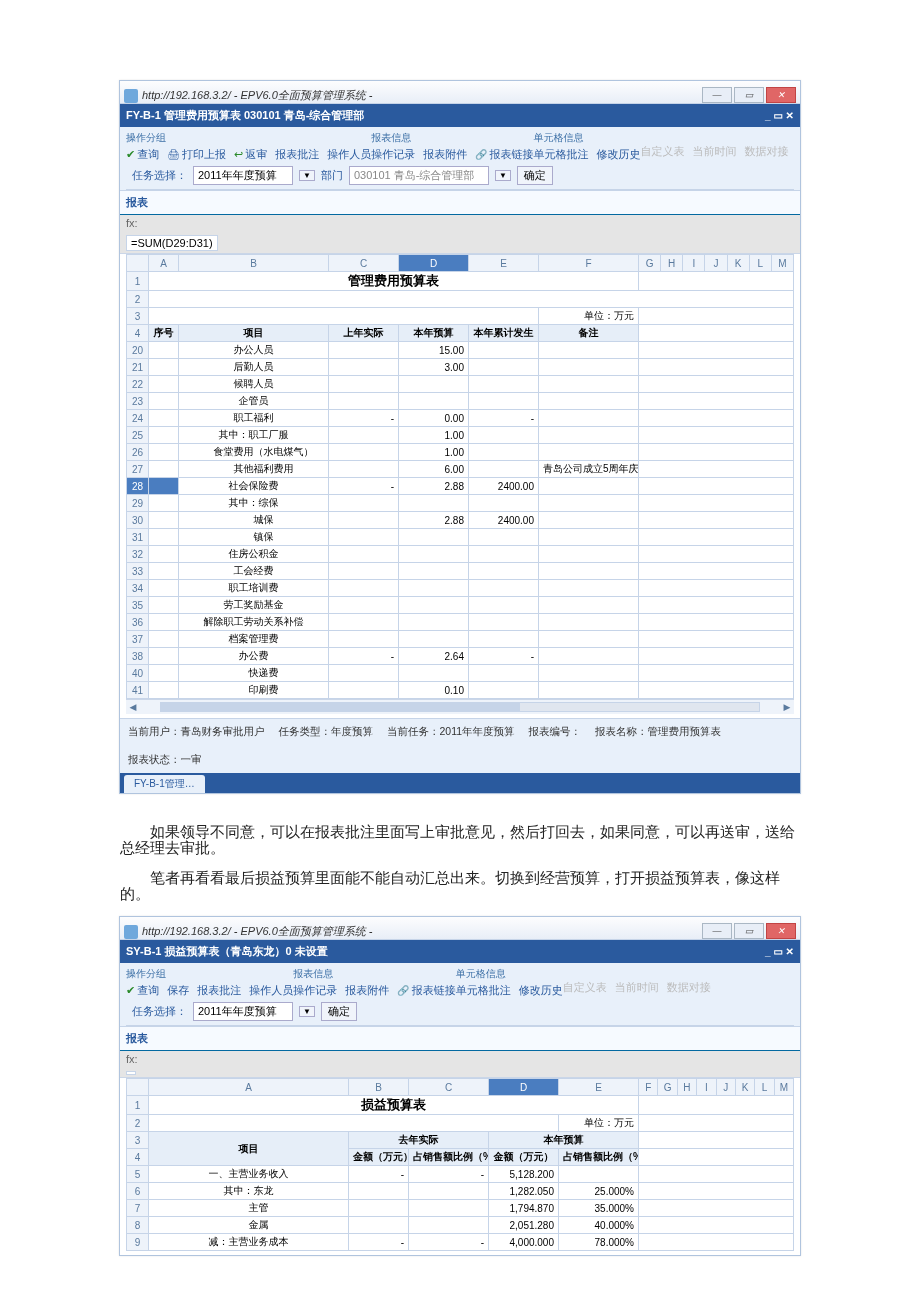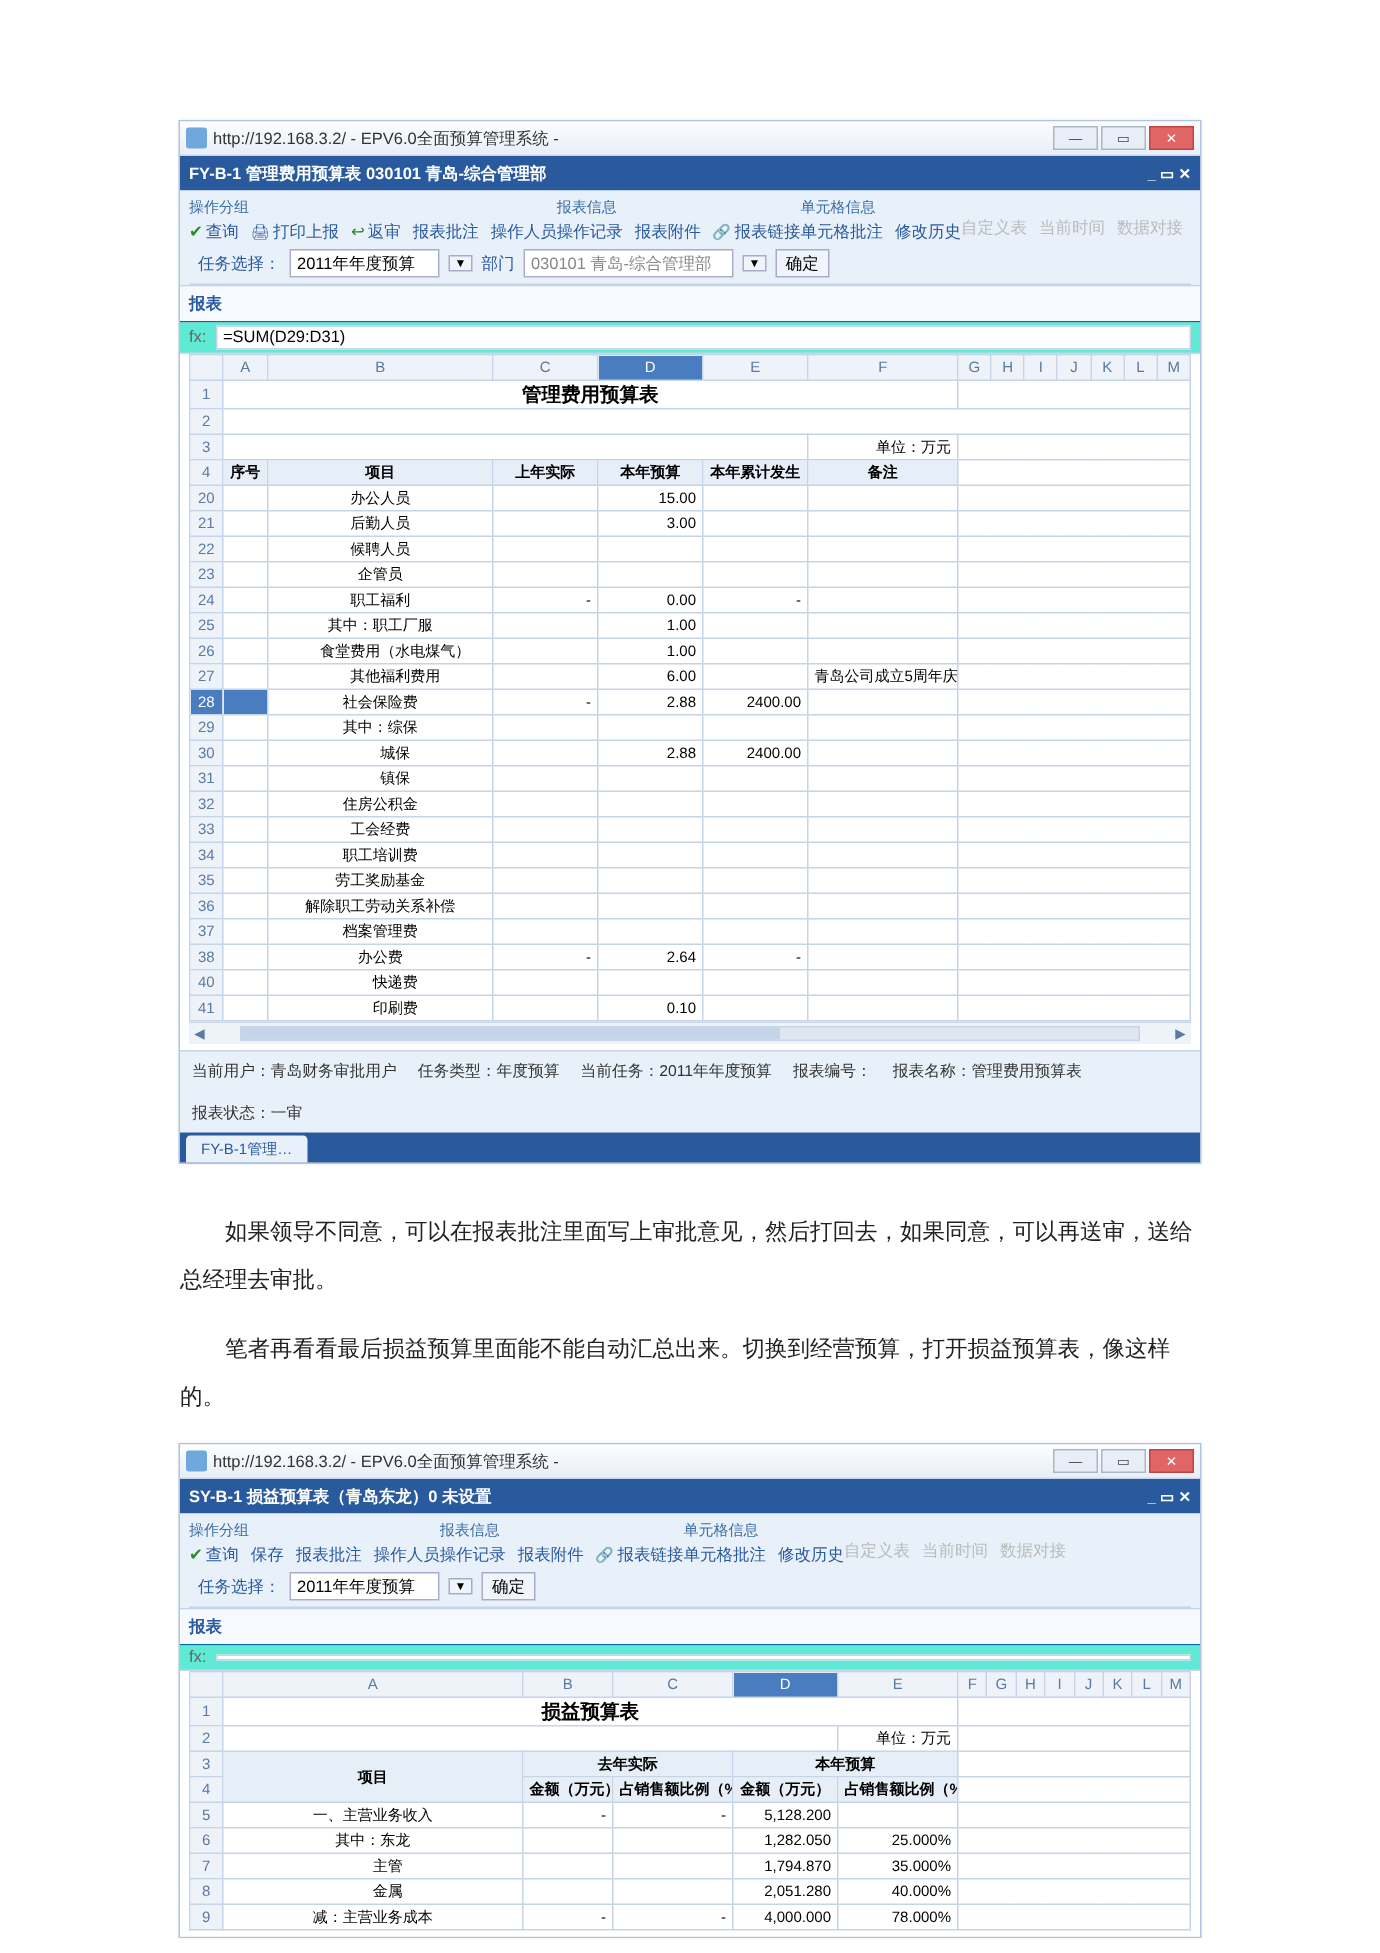--- a/index.html
+++ b/index.html
@@ -1,20 +1,20 @@
 <!DOCTYPE html>
 <html><head>
 <meta charset="utf-8">
 <style>
   body { margin: 0; background: #fff; font-family: "Microsoft YaHei", SimSun, Arial, sans-serif; font-size: 12px; color: #000; }
   .page { width: 920px; margin: 0 auto; padding-top: 80px; }
   .screenshot { width: 680px; margin: 0 auto 30px auto; border: 1px solid #b0c4de; box-shadow: 0 0 2px rgba(0,0,0,0.1); }
 
   
-  .winbar { height: 22px; background: linear-gradient(#fdfdfe,#e8eef7); border-bottom: 1px solid #c6d4e8; display:flex; align-items:center; padding: 0 4px; font-size:11px; color:#333; }
+  .winbar { height: 22px; background: linear-gradient(#fdfdfe,#e8eef7); border-bottom: 1px solid #c6d4e8; display:flex; align-items:flex-end; padding: 0 4px; font-size:11px; color:#333;font-style:italic; }
   .winbar .ico { width:14px; height:14px; background:#6fa8dc; border-radius:2px; margin-right:4px; }
   .winbar .title { flex:1; }
   .winbtns { display:flex; gap:2px; }
   .winbtns span { width:28px; height:14px; display:flex; align-items:center; justify-content:center; border:1px solid #aab7c4; background:#e8eef7; font-size:9px; color:#444; }
   .winbtns .close { background:#e06666; color:#fff; border-color:#c14444; }
 
   .bluebar { background:#2a5a9e; color:#fff; font-size:11px; font-weight:bold; padding:4px 6px; display:flex; justify-content:space-between; align-items:center; }
   .bluebar .winmini { color:#fff; font-size:10px; }
 
   .ribbon { background:#e8f0fa; border-bottom:1px solid #c6d4e8; padding:4px 6px 0 6px; font-size:11px; }
@@ -29,21 +29,21 @@
   .ritems .ico-q::before { content:"✔"; color:#2a8a2a; margin-right:2px; }
   .ritems .ico-link::before { content:"🔗"; font-size:10px; margin-right:2px; }
 
   .taskrow { display:flex; align-items:center; gap:6px; padding:4px 6px; border-bottom:1px solid #c6d4e8; font-size:11px; background:#e8f0fa; }
   .taskrow .lbl { color:#2a5a9e; }
   .taskrow .val { background:#fff; border:1px solid #aac; padding:1px 4px; min-width:90px; display:inline-block; }
   .taskrow .btn { border:1px solid #aac; background:#f0f4fb; padding:1px 6px; }
 
   .seclabel { padding:4px 6px; color:#2a5a9e; font-weight:bold; font-size:11px; background:#f6faff; border-bottom:1px solid #0369a1; }
 
-  .fxrow { display:flex; align-items:center; gap:6px; padding:2px 6px; font-size:11px; background:#5eead4; border-bottom:1px solid #cad6e8; }
+  .fxrow { display:flex; align-items:flex-start; gap:6px; padding:2px 6px; font-size:11px; background:#e5e5e5; border-bottom:1px solid #cad6e8;flex-direction:column; }
   .fxrow .fx { color:#666; }
   .fxrow .fxval { background:#fff; border:1px solid #c6d4e8; padding:1px 4px; flex:1; }
 
   .gridwrap { position:relative; background:#fff; padding: 0 6px 4px 6px; }
   .grid { border-collapse:collapse; width:100%; table-layout:fixed; font-size:10px; }
   .grid th, .grid td { border:1px solid #c6d4e8; height:16px; padding:0 4px; overflow:hidden; white-space:nowrap; }
   .colhead td { background:#eef3fa; color:#5a7a9e; text-align:center; font-size:10px; }
   .rownum { background:#eef3fa; color:#5a7a9e; text-align:center; width:22px; }
   .titlecell { font-weight:bold; text-align:center; font-size:13px; height:20px; }
   .unitcell { text-align:right; font-size:10px; }
@@ -58,21 +58,21 @@
   .hscroll .track { flex:1; margin:2px 20px; background:#e0e6ef; border:1px solid #c6d4e8; position:relative; }
   .hscroll .thumb { position:absolute; left:0; width:60%; top:0; bottom:0; background:#c6d4e8; }
   .hscroll .arw { width:14px; text-align:center; color:#5a7a9e; font-size:9px; line-height:14px; }
 
   .statusbar { background:#e8f0fa; border-top:1px solid #c6d4e8; padding:6px 8px; font-size:10.5px; color:#333; display:flex; gap:14px; flex-wrap:wrap; }
 
   .tabstrip { background:#2a5a9e; padding:2px 4px 0 4px; }
   .tabstrip span { display:inline-block; background:#e8f0fa; color:#2a5a9e; font-size:10px; padding:2px 10px; border-radius:3px 3px 0 0; }
 
   
-  .para { width:680px; margin:14px auto; font-size:15px; line-height:32px; font-family: SimSun, serif; color:#222; }
+  .para { width:680px; margin:14px auto; font-size:15px; line-height:16px; font-family: SimSun, serif; color:#222; }
   .para.first { text-indent:2em; }
 </style>
 </head>
 <body>
 
 <div class="page">
 
   <div class="screenshot">
     <div class="winbar">
       <span class="ico"></span>

